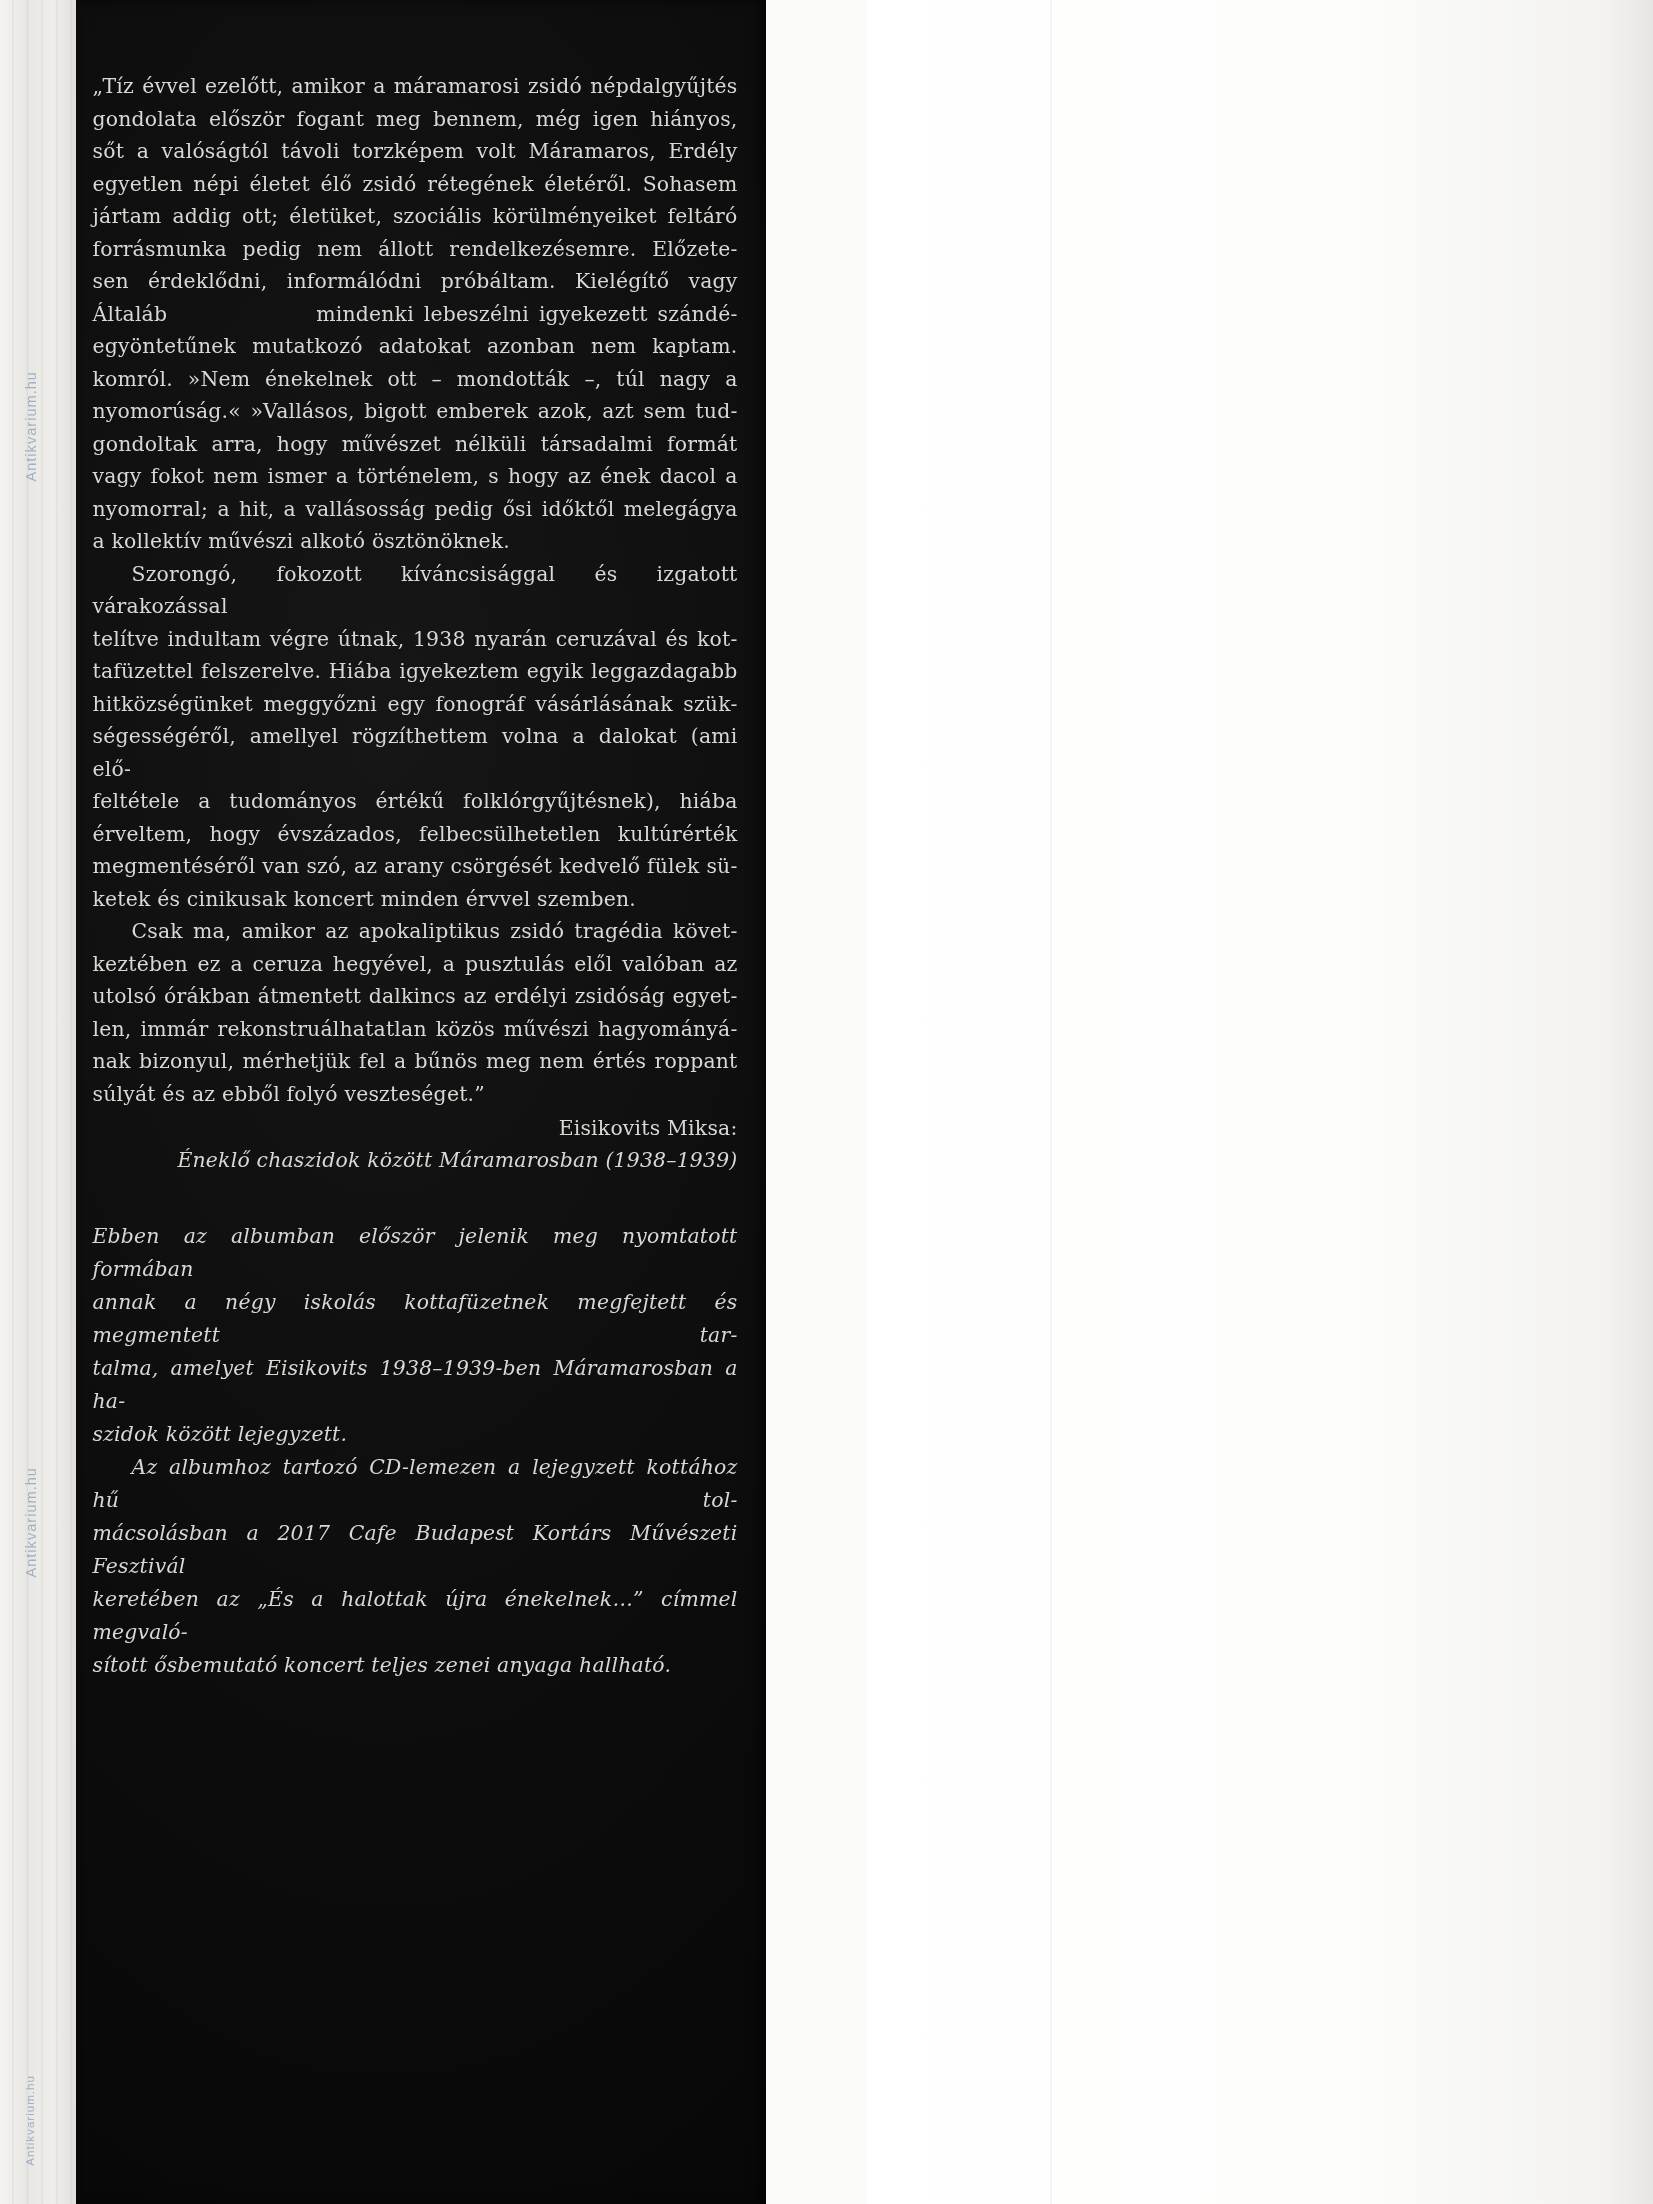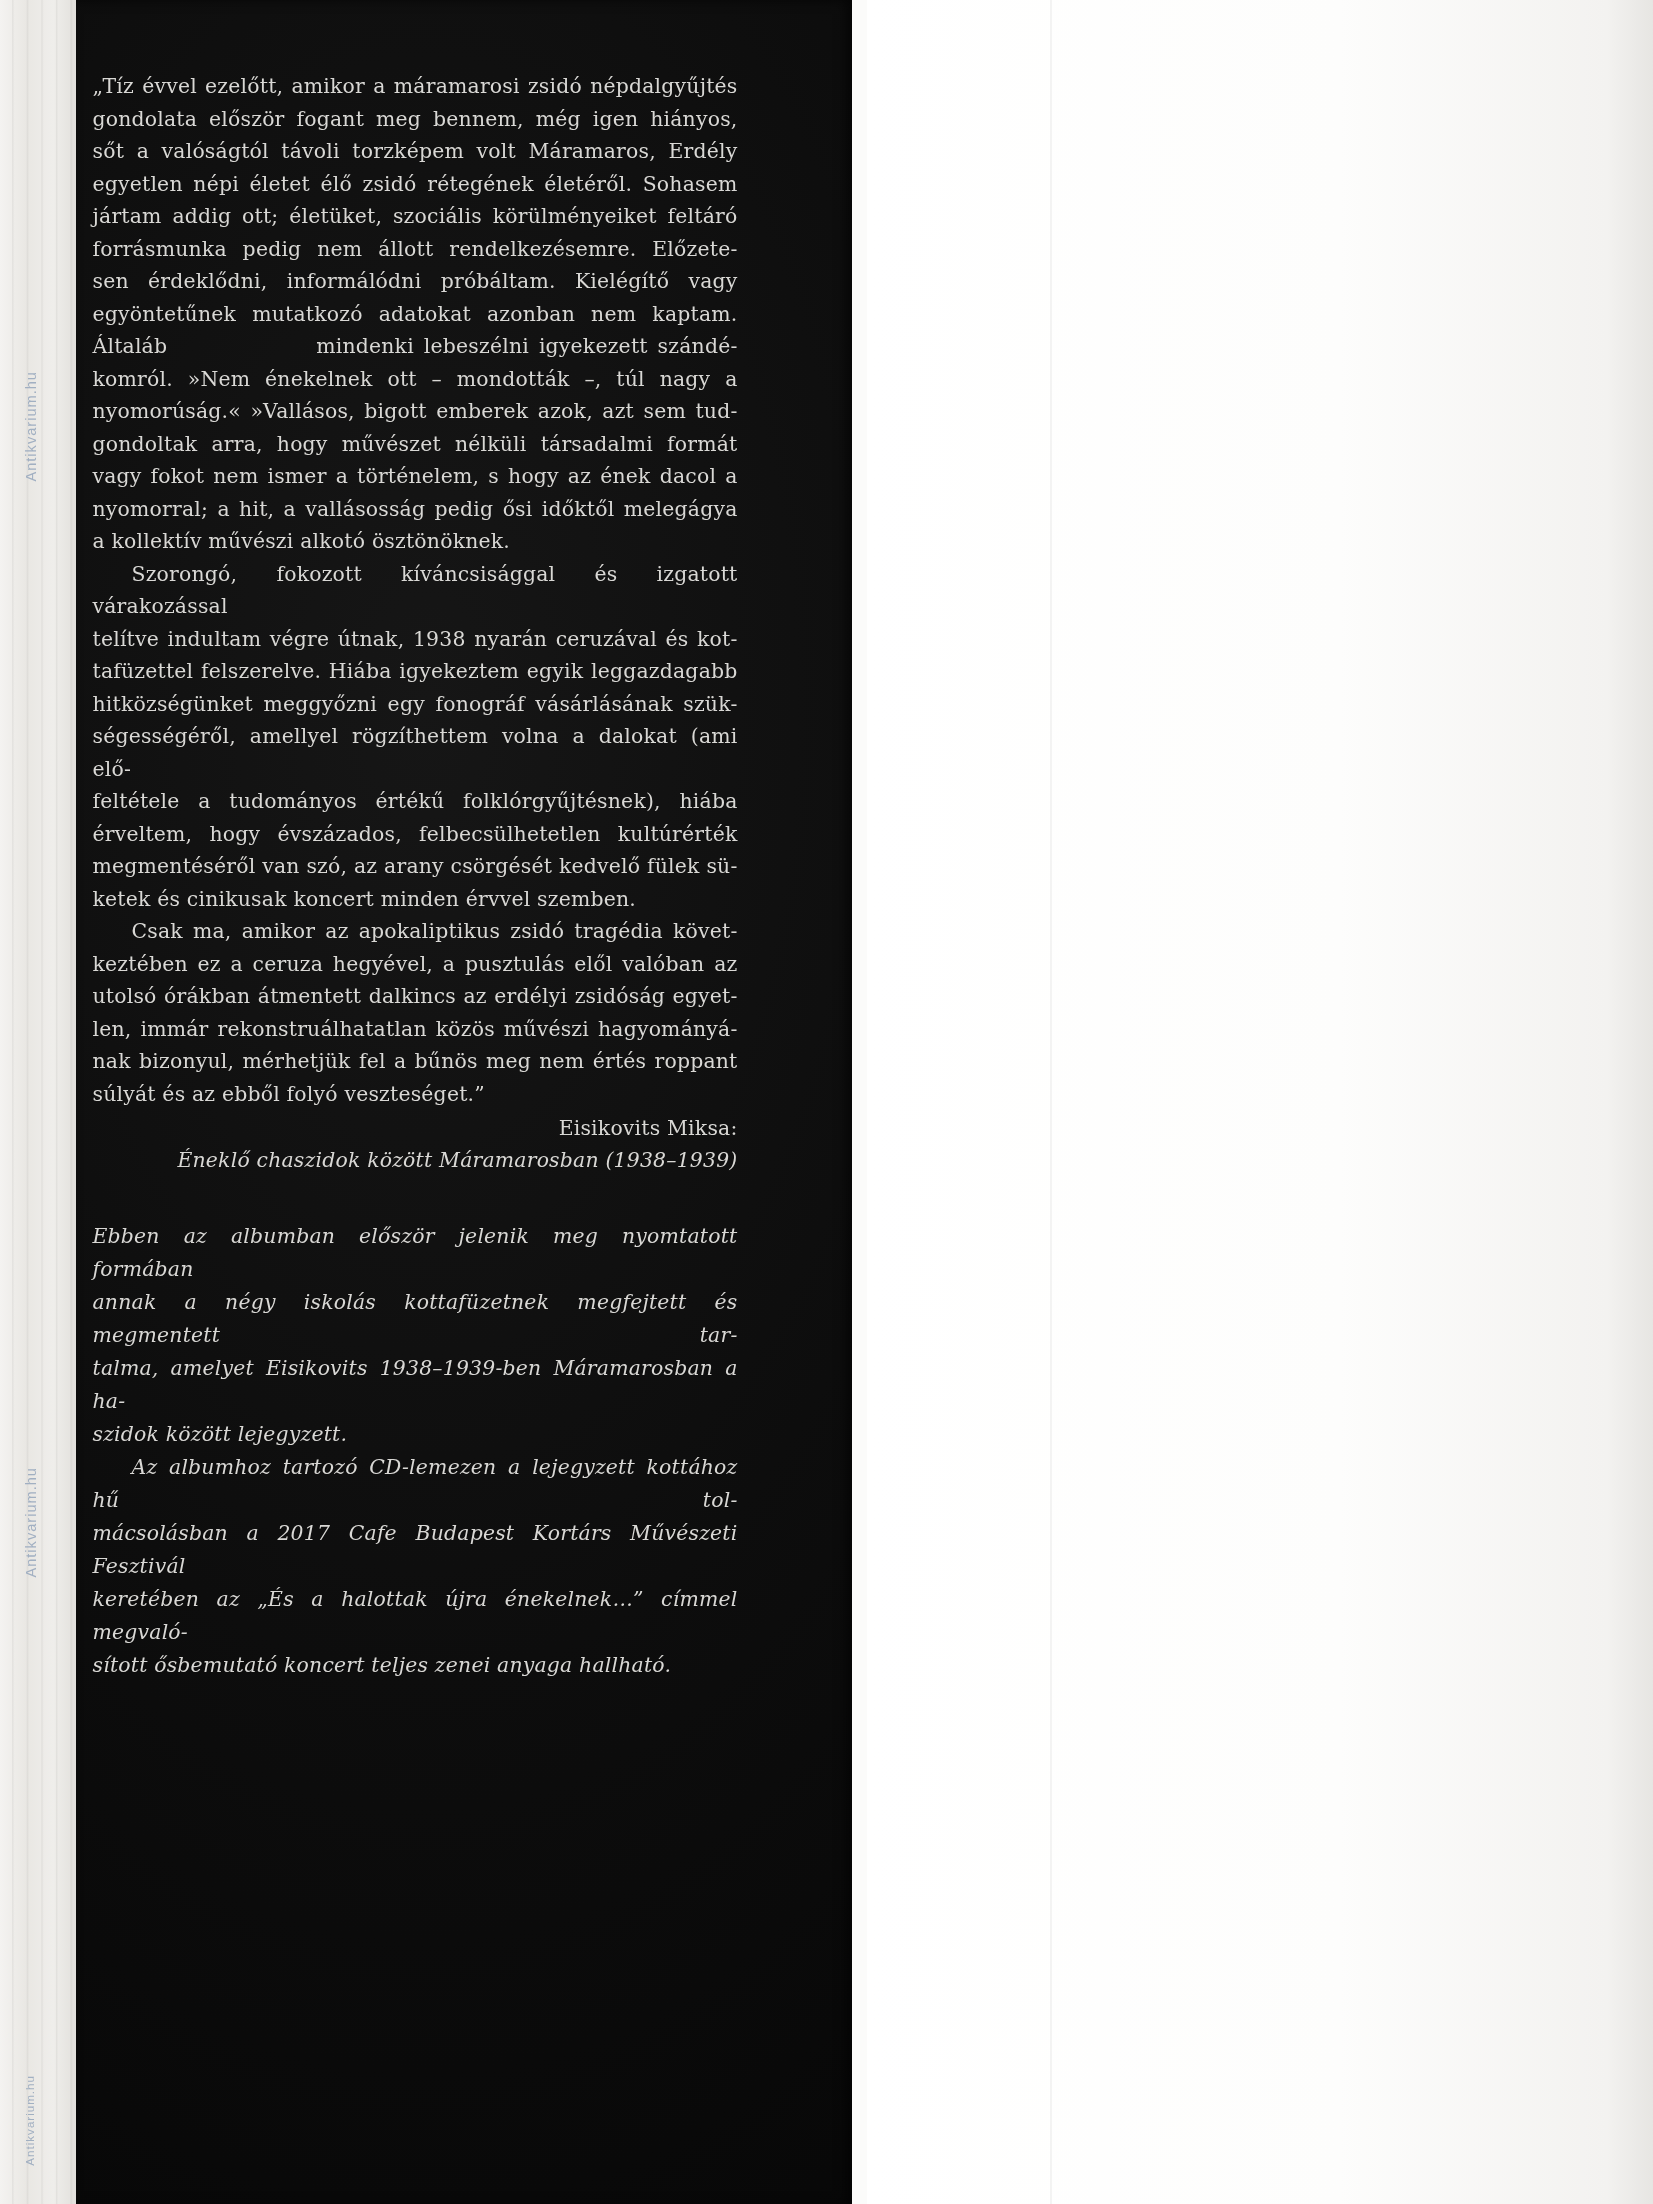--- a/index.html
+++ b/index.html
@@ -15,21 +15,21 @@
   .left-strip {
     position: absolute; left: 0; top: 0; width: 76px; height: 100%;
     background:
       repeating-linear-gradient(90deg,
         rgba(0,0,0,0.00) 0px, rgba(0,0,0,0.00) 11.6px,
         rgba(0,0,0,0.05) 12.6px, rgba(0,0,0,0.00) 14.6px),
       linear-gradient(90deg, #f4f3f1 0%, #e9e7e3 35%, #efeeeb 70%, #e2e0dc 100%);
   }
   
   .black-page {
-    position: absolute; left: 76px; top: 0; width: 776px; height: 100%;
+    position: absolute; left: 76px; top: 0; width: 690px; height: 100%;
     background: radial-gradient(130% 80% at 45% 32%, #161616 0%, #0d0d0d 55%, #070707 100%);
     box-shadow: inset -5.8px 0 11.6px rgba(0,0,0,0.6);
   }
   
   .right-area {
     position: absolute; left: 867px; top: 0; right: 0; height: 100%;
     background: linear-gradient(90deg, #ffffff 0%, #fdfdfc 60%, #f3f2f0 94%, #e6e5e2 100%);
   }
   .page-edge-line {
     position: absolute; left: 1050px; top: 0; width: 1.9px; height: 100%;
@@ -79,22 +79,22 @@
   <div class="black-page">
     <div class="content">
       <div id="quote-block">
           <div class="line jl">„Tíz évvel ezelőtt, amikor a máramarosi zsidó népdalgyűjtés</div>
           <div class="line jl">gondolata először fogant meg bennem, még igen hiányos,</div>
           <div class="line jl">sőt a valóságtól távoli torzképem volt Máramaros, Erdély</div>
           <div class="line jl">egyetlen népi életet élő zsidó rétegének életéről. Sohasem</div>
           <div class="line jl">jártam addig ott; életüket, szociális körülményeiket feltáró</div>
           <div class="line jl">forrásmunka pedig nem állott rendelkezésemre. Előzete-</div>
           <div class="line jl">sen érdeklődni, informálódni próbáltam. Kielégítő vagy</div>
+          <div class="line jl">Általáb&nbsp;&nbsp;&nbsp;&nbsp;&nbsp;&nbsp;&nbsp;&nbsp;&nbsp;&nbsp;&nbsp;&nbsp;&nbsp;&nbsp; mindenki lebeszélni igyekezett szándé-</div>
           <div class="line jl">egyöntetűnek mutatkozó adatokat azonban nem kaptam.</div>
-          <div class="line jl">Általáb&nbsp;&nbsp;&nbsp;&nbsp;&nbsp;&nbsp;&nbsp;&nbsp;&nbsp;&nbsp;&nbsp;&nbsp;&nbsp;&nbsp; mindenki lebeszélni igyekezett szándé-</div>
           <div class="line jl">komról. »Nem énekelnek ott – mondották –, túl nagy a</div>
           <div class="line jl">nyomorúság.« »Vallásos, bigott emberek azok, azt sem tud-</div>
           <div class="line jl">gondoltak arra, hogy művészet nélküli társadalmi formát</div>
           <div class="line jl">vagy fokot nem ismer a történelem, s hogy az ének dacol a</div>
           <div class="line jl">nyomorral; a hit, a vallásosság pedig ősi időktől melegágya</div>
           <div class="line">a kollektív művészi alkotó ösztönöknek.</div>
           <div class="line jl ind">Szorongó, fokozott kíváncsisággal és izgatott várakozással</div>
           <div class="line jl">telítve indultam végre útnak, 1938 nyarán ceruzával és kot-</div>
           <div class="line jl">tafüzettel felszerelve. Hiába igyekeztem egyik leggazdagabb</div>
           <div class="line jl">hitközségünket meggyőzni egy fonográf vásárlásának szük-</div>

